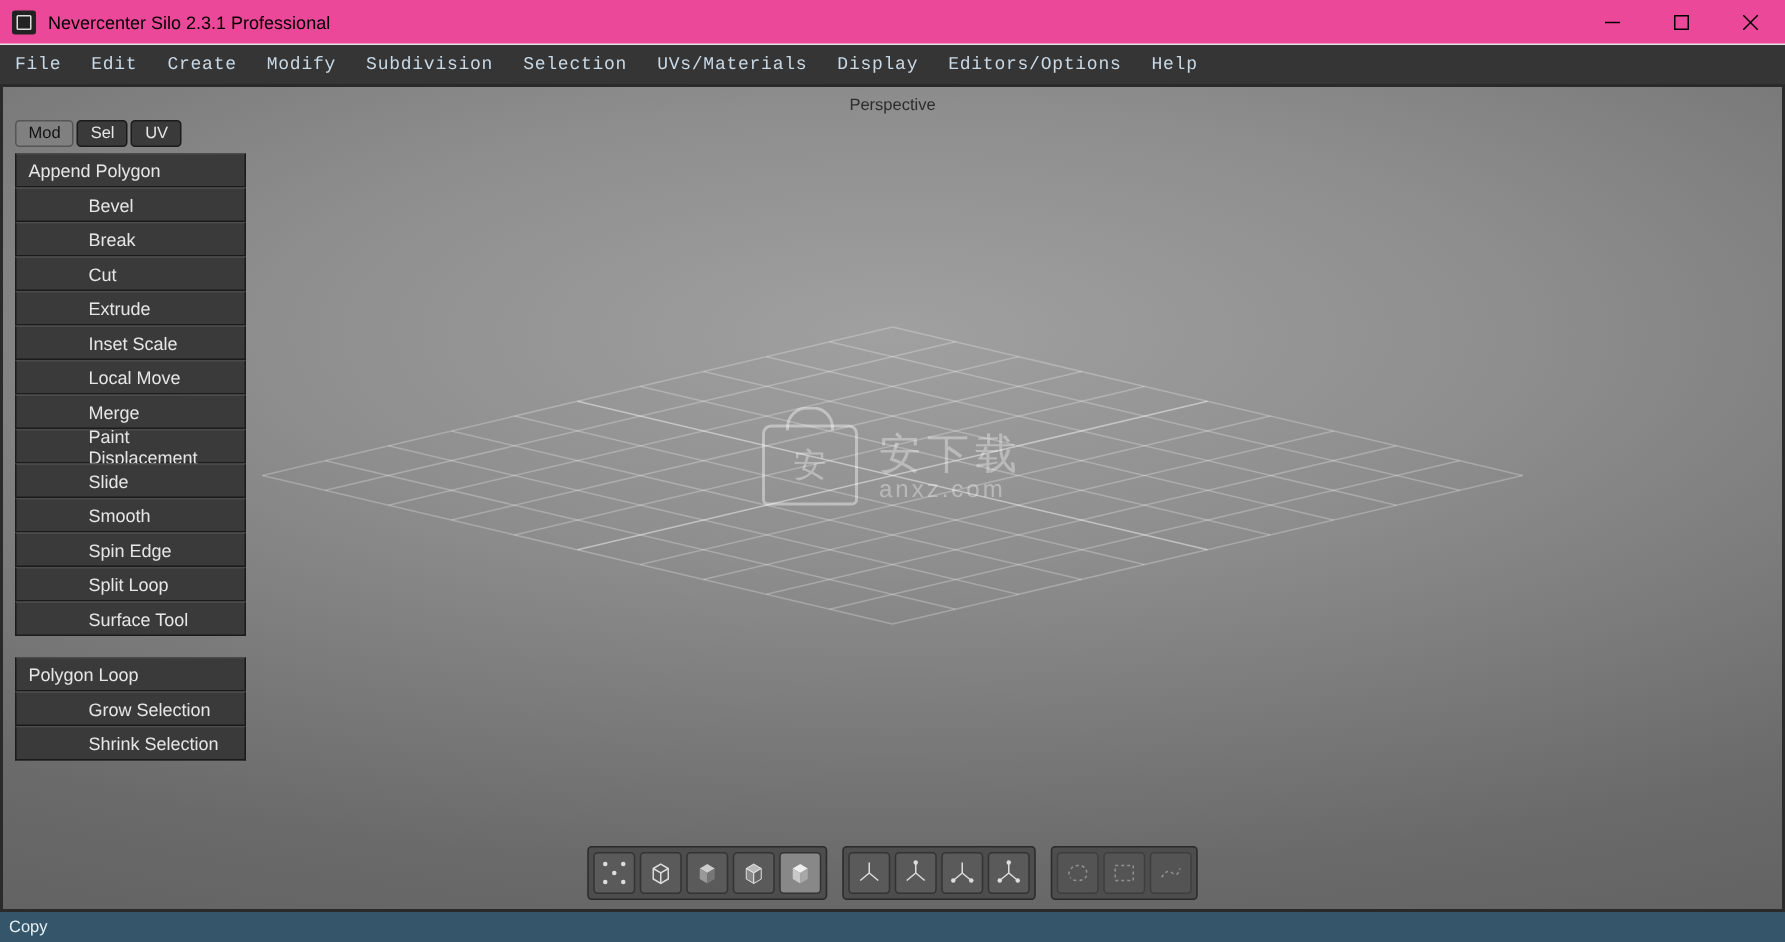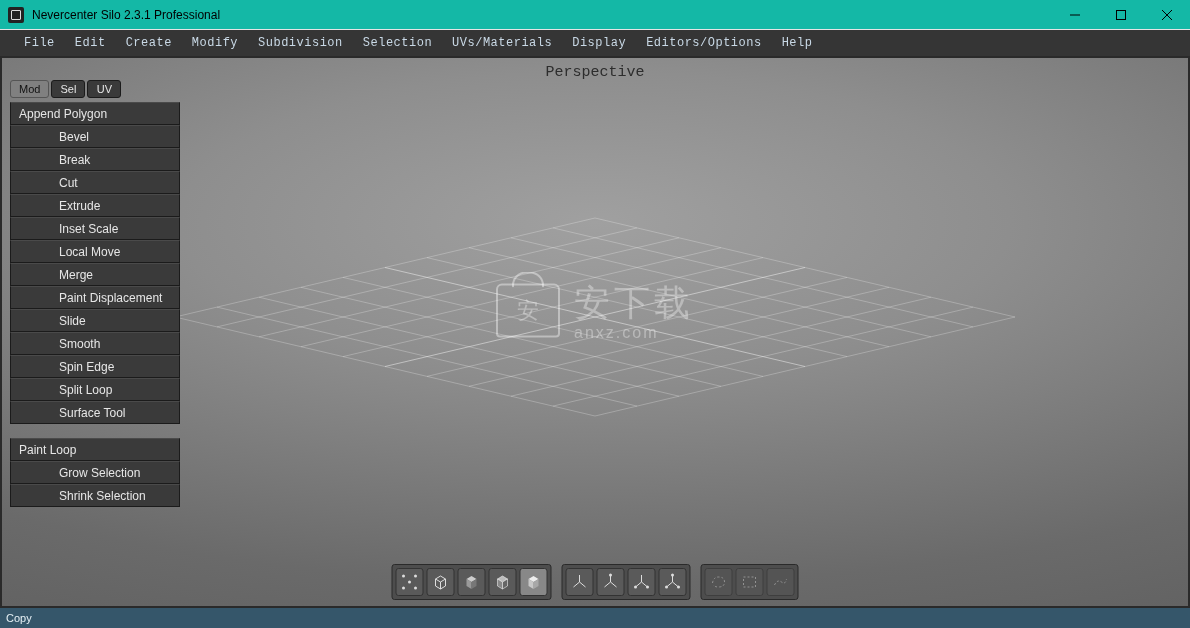--- a/index.html
+++ b/index.html
@@ -1,53 +1,53 @@
 <!DOCTYPE html>
 <html><head>
 <meta charset="utf-8">
 <style>
   * { box-sizing: border-box; margin: 0; padding: 0; font-family: "Segoe UI", Tahoma, sans-serif; }
   html, body { width: 1190px; height: 628px; overflow: hidden; background: #fff; }
 
   
-  .titlebar { height: 30px; background: #14b8a6; display: flex; align-items: center; border-bottom: 1px solid #e5e5e5; }
+  .titlebar { height: 30px; background: #ec4899; display: flex; align-items: center; border-bottom: 1px solid #e5e5e5; }
   .titlebar .app-icon { width: 16px; height: 16px; margin: 0 8px 0 8px; background:#222; border-radius:2px; position:relative; }
   .titlebar .app-icon::after{content:"";position:absolute;inset:3px;border:1px solid #ddd;border-radius:1px;}
   .titlebar .title { font-size: 12px; color:#000; }
   .titlebar .spacer { flex: 1; }
   .win-btn { width: 46px; height: 30px; display:flex; align-items:center; justify-content:center; color:#000; }
   .win-btn svg { width:10px; height:10px; }
 
   
-  .menubar { height: 26px; background: #353535; display:flex; align-items:center; padding: 0 14px; }
+  .menubar { height: 26px; background: #353535; display:flex; align-items:center; padding: 0 0; }
   .menu-item { color:#c9d9e6; font-family: "Courier New", monospace; font-size: 12px; letter-spacing: .5px; padding: 0 10px; height:100%; display:flex; align-items:center; cursor:default; }
 
   
   .viewport-wrap { position: relative; height: calc(628px - 30px - 26px - 20px); }
   .viewport {
     position:absolute; inset:0;
     background: radial-gradient(ellipse 140% 110% at 50% 30%, #a0a0a0 0%, #8e8e8e 25%, #6a6a6a 60%, #545454 100%);
     border: 2px solid #2a2a2a;
     border-top-width:2px;
   }
-  .viewport-label { position:absolute; top:6px; left:50%; transform:translateX(-50%); color:#2d2d2d; font-size:15px; font-family:Liberation Mono, monospace; }
+  .viewport-label { position:absolute; top:6px; left:50%; transform:translateX(-50%); color:#2d2d2d; font-size:11px; font-family:Liberation Sans, sans-serif; }
 
   .grid-svg { position:absolute; left:50%; top:50%; transform:translate(-50%,-50%); }
 
   
   .watermark { position:absolute; left:50%; top:46%; transform:translate(-50%,-50%); color:rgba(255,255,255,.35); display:flex; align-items:center; gap:14px; pointer-events:none; }
   .watermark .bag { width:64px; height:54px; border:2px solid rgba(255,255,255,.4); border-radius:6px 6px 4px 4px; position:relative; }
   .watermark .bag::before{content:"";position:absolute;top:-14px;left:50%;transform:translateX(-50%);width:28px;height:14px;border:2px solid rgba(255,255,255,.4);border-bottom:none;border-radius:14px 14px 0 0;}
   .watermark .bag::after{content:"安";position:absolute;inset:0;display:flex;align-items:center;justify-content:center;font-size:22px;}
   .watermark .txt { display:flex; flex-direction:column; }
-  .watermark .txt .cn { font-size:36px; letter-spacing:4px; }
+  .watermark .txt .cn { font-size:28px; letter-spacing:4px; }
   .watermark .txt .dom { font-size:16px; letter-spacing:2px; margin-top:-4px; }
 
   
-  .side-panel { position:absolute; top:22px; left:8px; width:170px; }
+  .side-panel { position:absolute; top:22px; left:8px; width:154px; }
   .tab-row { display:flex; gap:2px; margin-bottom:4px; }
   .mini-tab { flex:none; min-width:34px; text-align:center; font-size:11px; color:#e6e6e6; background:#3a3a3a; border:1px solid #1b1b1b; border-radius:3px; padding:2px 8px; }
   .mini-tab.active { background:#808080; color:#111; border-color:#555; }
   .tool-list { display:flex; flex-direction:column; gap:0; }
   .tool-btn { height:23px; background:#3a3a3a; color:#e6e6e6; font-size:12px; padding:0 8px; display:flex; align-items:center; border:1px solid #1b1b1b; border-top-color:#4a4a4a; }
   .tool-btn + .tool-btn { margin-top:0;padding-left:48px; }
   .tool-gap { height:14px; }
 
   
   .bottom-toolbar { position:absolute; bottom:6px; left:50%; transform:translateX(-50%); display:flex; gap:10px; align-items:center; }
@@ -154,21 +154,21 @@
         <div class="tool-btn">Merge</div>
         <div class="tool-btn">Paint Displacement</div>
         <div class="tool-btn">Slide</div>
         <div class="tool-btn">Smooth</div>
         <div class="tool-btn">Spin Edge</div>
         <div class="tool-btn">Split Loop</div>
         <div class="tool-btn">Surface Tool</div>
       </div>
       <div class="tool-gap"></div>
       <div class="tool-list">
-        <div class="tool-btn">Paint Loop</div>
+        <div class="tool-btn">Polygon Loop</div>
         <div class="tool-btn">Grow Selection</div>
         <div class="tool-btn">Shrink Selection</div>
       </div>
     </div>
 
     <div class="bottom-toolbar">
       <div class="tool-group">
         <div class="ticon">
             <svg viewBox="0 0 18 18">
               <circle cx="3" cy="3" r="1.5" fill="#ddd"></circle>

